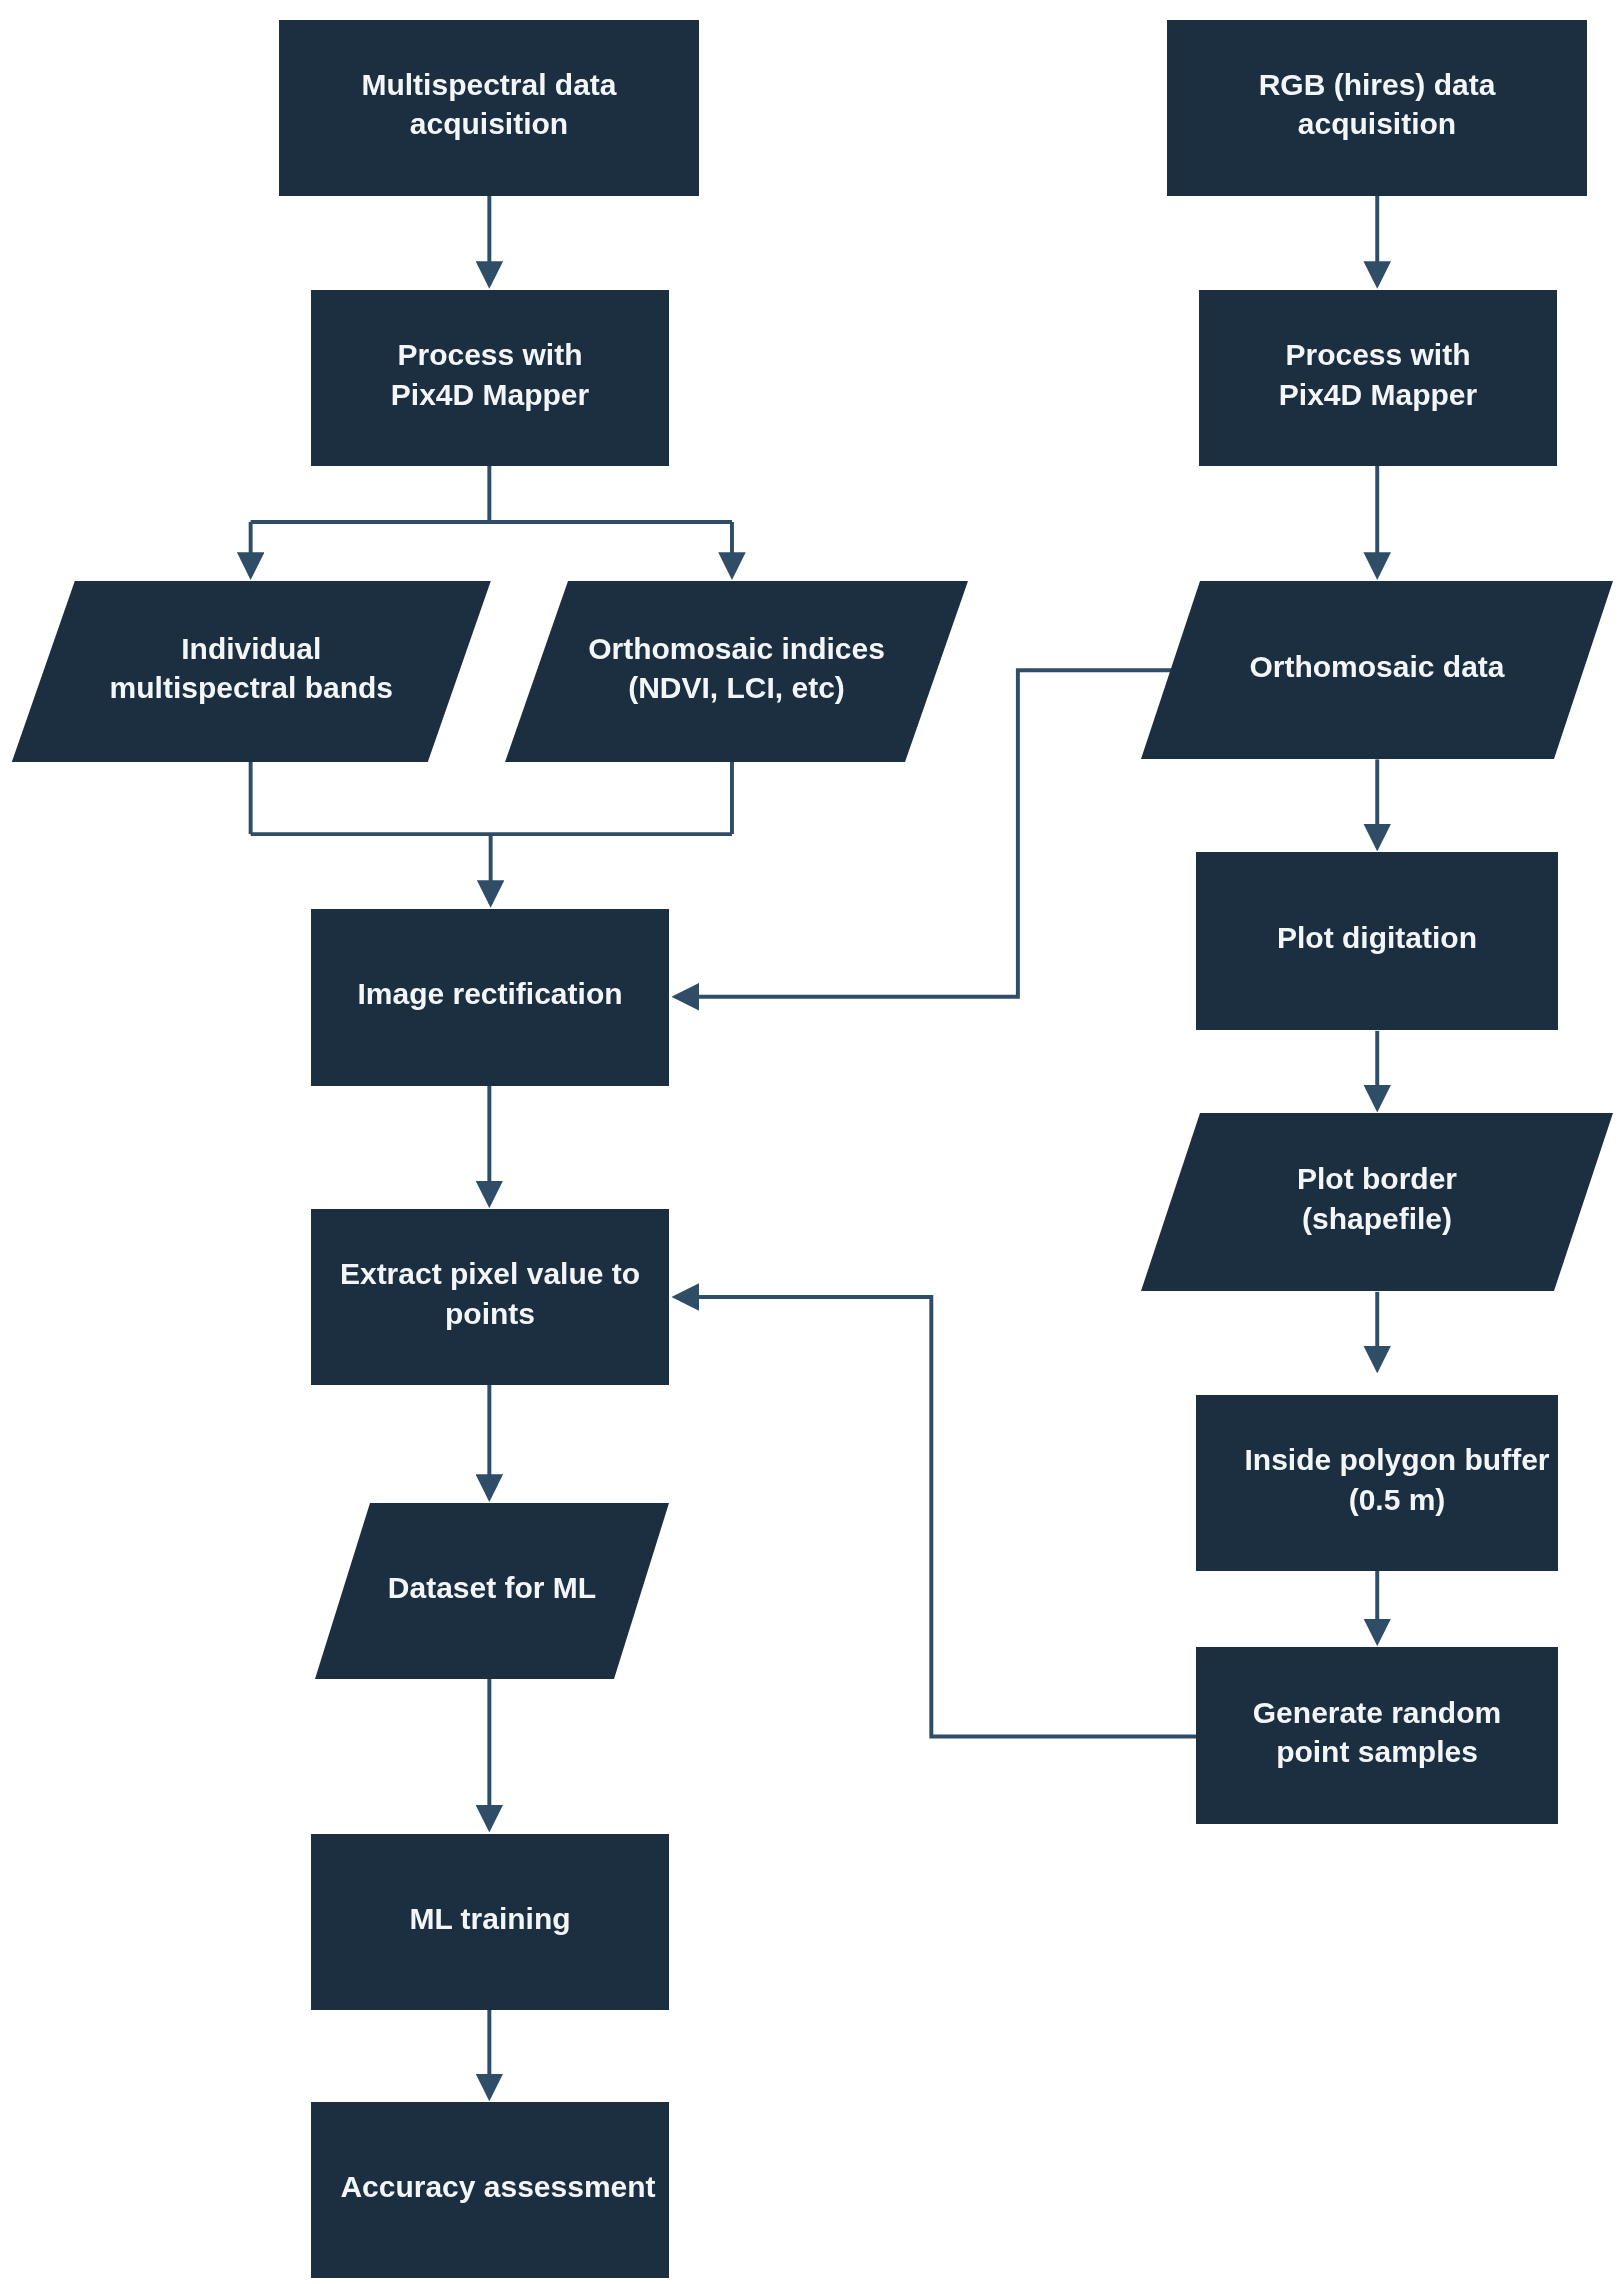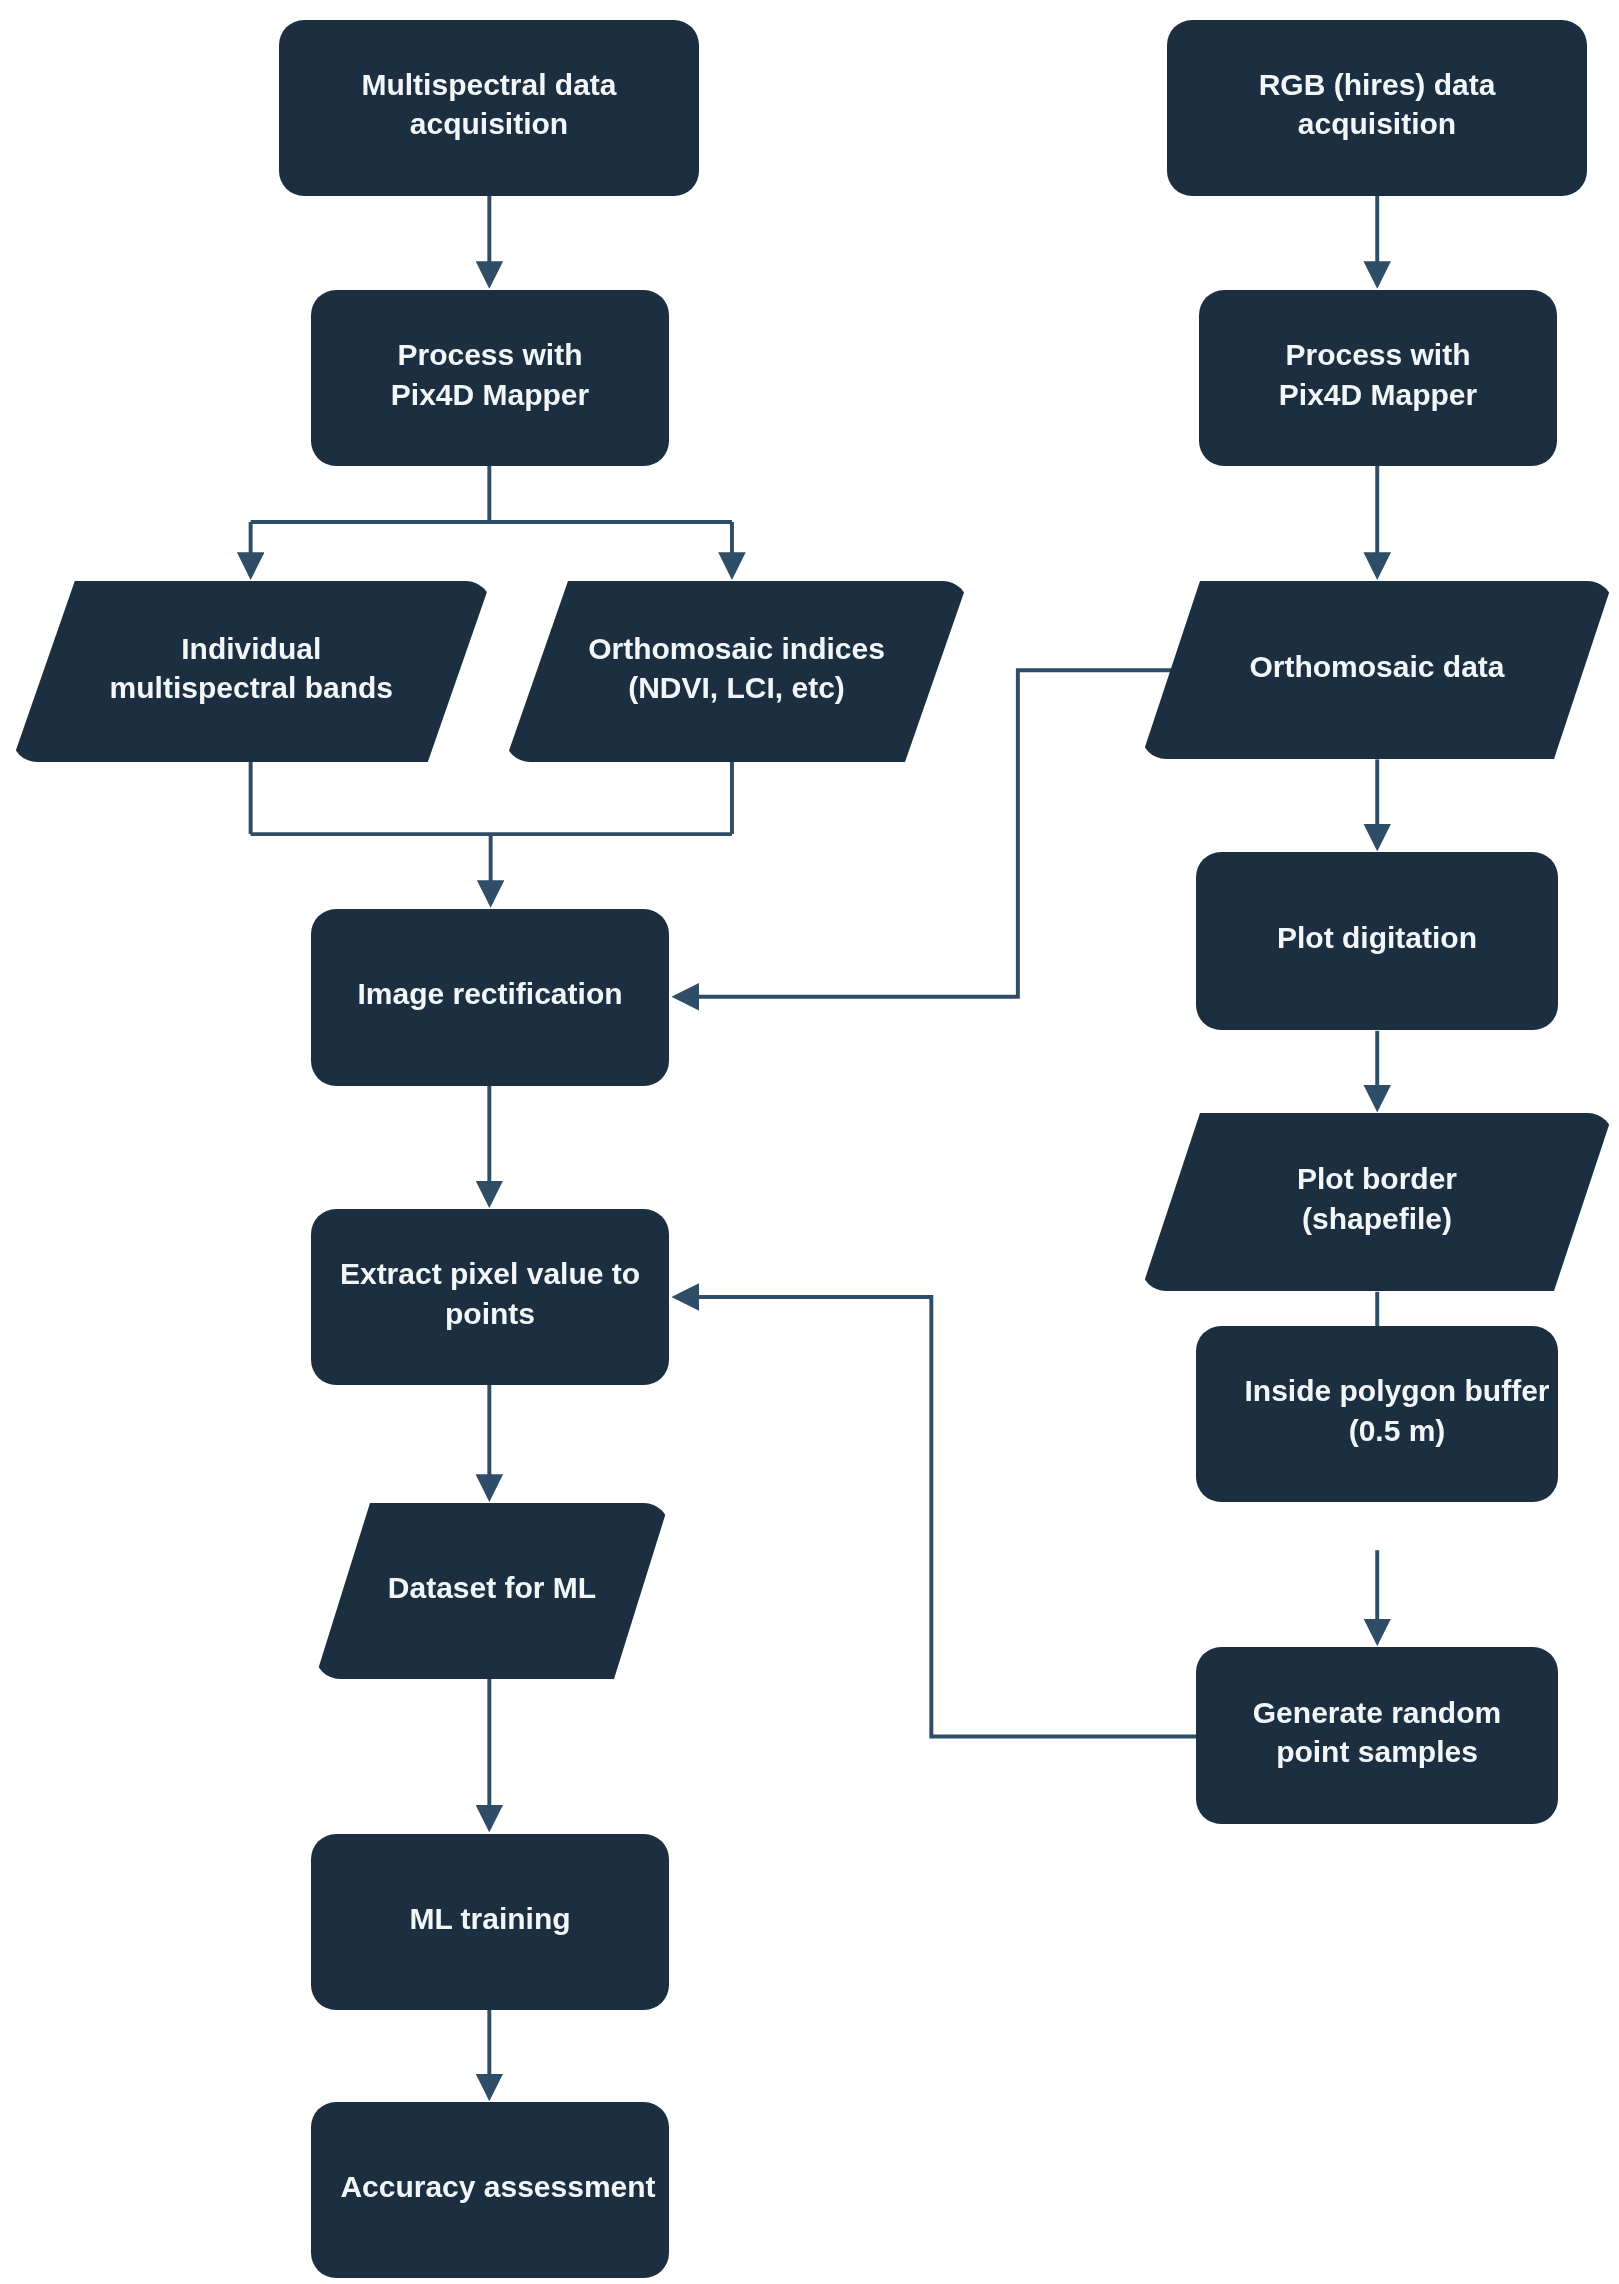--- a/index.html
+++ b/index.html
@@ -33,42 +33,41 @@
     stroke: none;
   }
   .node {
     position: absolute;
     z-index: 2;
     background: var(--node-fill, #1c2f40);
     display: flex;
     align-items: center;
     justify-content: center;
     box-sizing: border-box;
-    border-radius: 25px;
   }
   .node .lbl {
     color: var(--label-text, #f3f6f8);
     font-size: 30px;
     font-weight: 700;
     line-height: 1.32;
     text-align: center;
     white-space: pre-line;
     padding-bottom: 6.6px;
   }
   
   .n-a1 { left: 279px;  top: 19.7px;   width: 420px; height: 176px; }
   .n-a2 { left: 311px;  top: 290px;  width: 358px; height: 176px; }
   .n-a3 { left: 311px;  top: 909px; width: 358px; height: 177px; }
   .n-a4 { left: 311px;  top: 1209px; width: 358px; height: 176px; }
   .n-a5 { left: 311px;  top: 1834px; width: 358px; height: 176px; }
   .n-a6 { left: 311px;  top: 2102px; width: 358px; height: 176px; padding-left: 16px; }
   .n-b1 { left: 1167px; top: 19.7px;   width: 420px; height: 176px; }
   .n-b2 { left: 1199px; top: 290px;  width: 358px; height: 176px; }
   .n-b3 { left: 1196px; top: 852px; width: 362px; height: 178px; }
-  .n-b4 { left: 1196px; top: 1326px; width: 362px; height: 176px; padding-left: 40px; }
+  .n-b4 { left: 1196px; top: 1395px; width: 362px; height: 176px; padding-left: 40px; }
   .n-b5 { left: 1196px; top: 1647px; width: 362px; height: 177px; }
   
   .n-p1 { left: 11.8px;   top: 581px;  width: 479px; height: 181px;
           clip-path: polygon(63px 0, 100% 0, calc(100% - 63px) 100%, 0 100%); }
   .n-p2 { left: 505px;  top: 581px;  width: 463px; height: 181px;
           clip-path: polygon(63px 0, 100% 0, calc(100% - 63px) 100%, 0 100%); }
   .n-p3 { left: 315px;  top: 1503px; width: 354px; height: 176px;
           clip-path: polygon(55px 0, 100% 0, calc(100% - 55px) 100%, 0 100%); }
   .n-p4 { left: 1141px; top: 581px;  width: 472px; height: 178px;
           clip-path: polygon(59px 0, 100% 0, calc(100% - 59px) 100%, 0 100%); }

